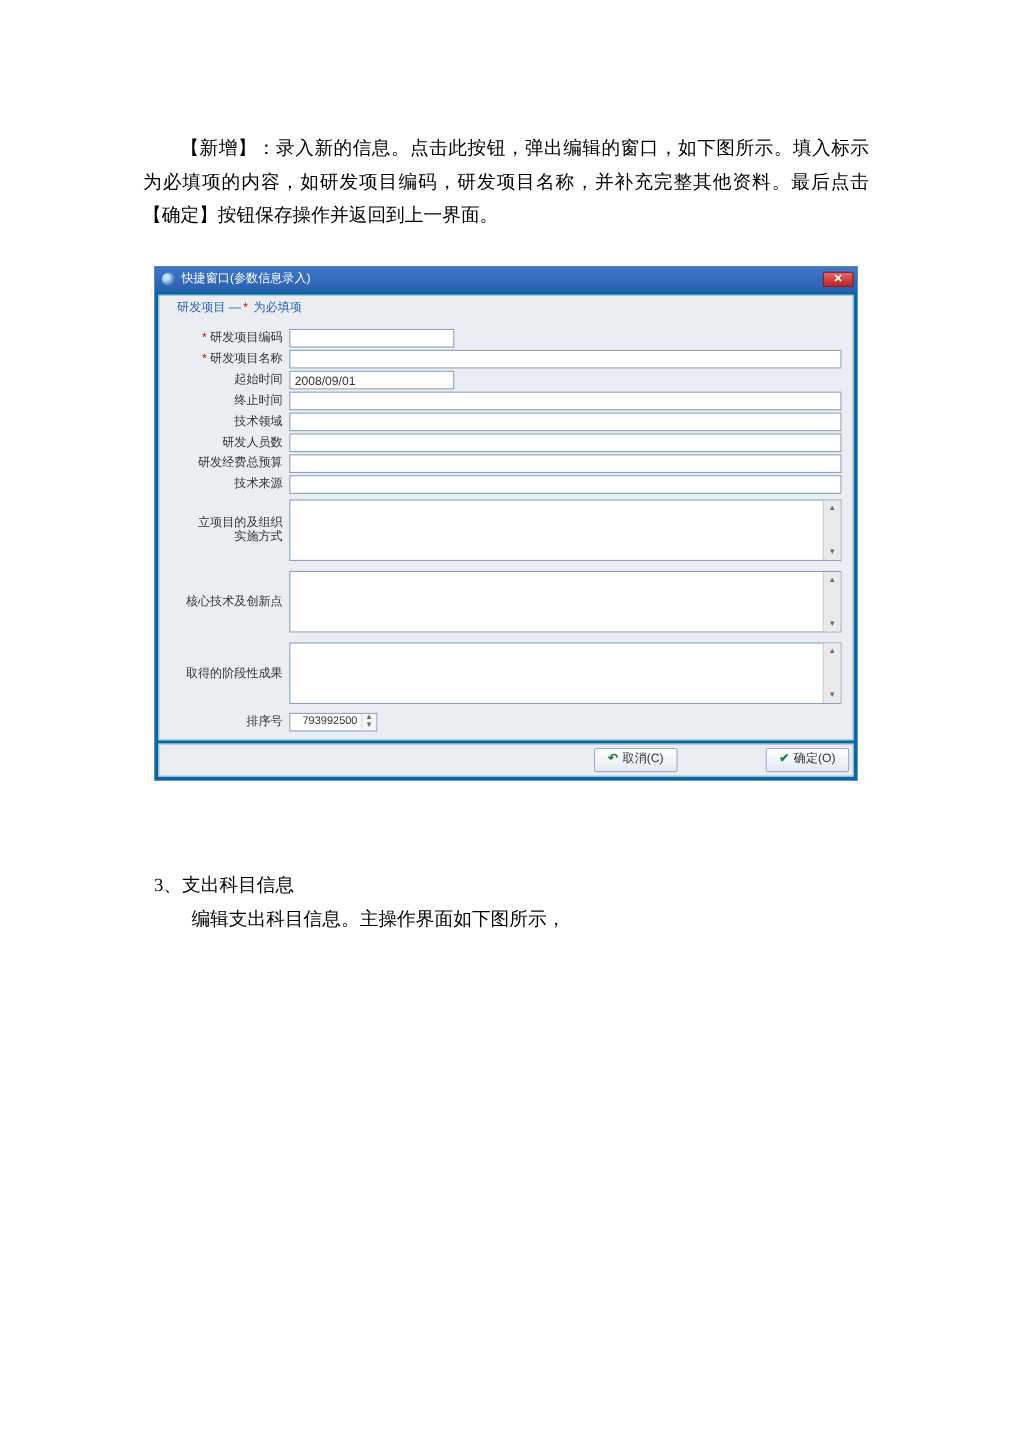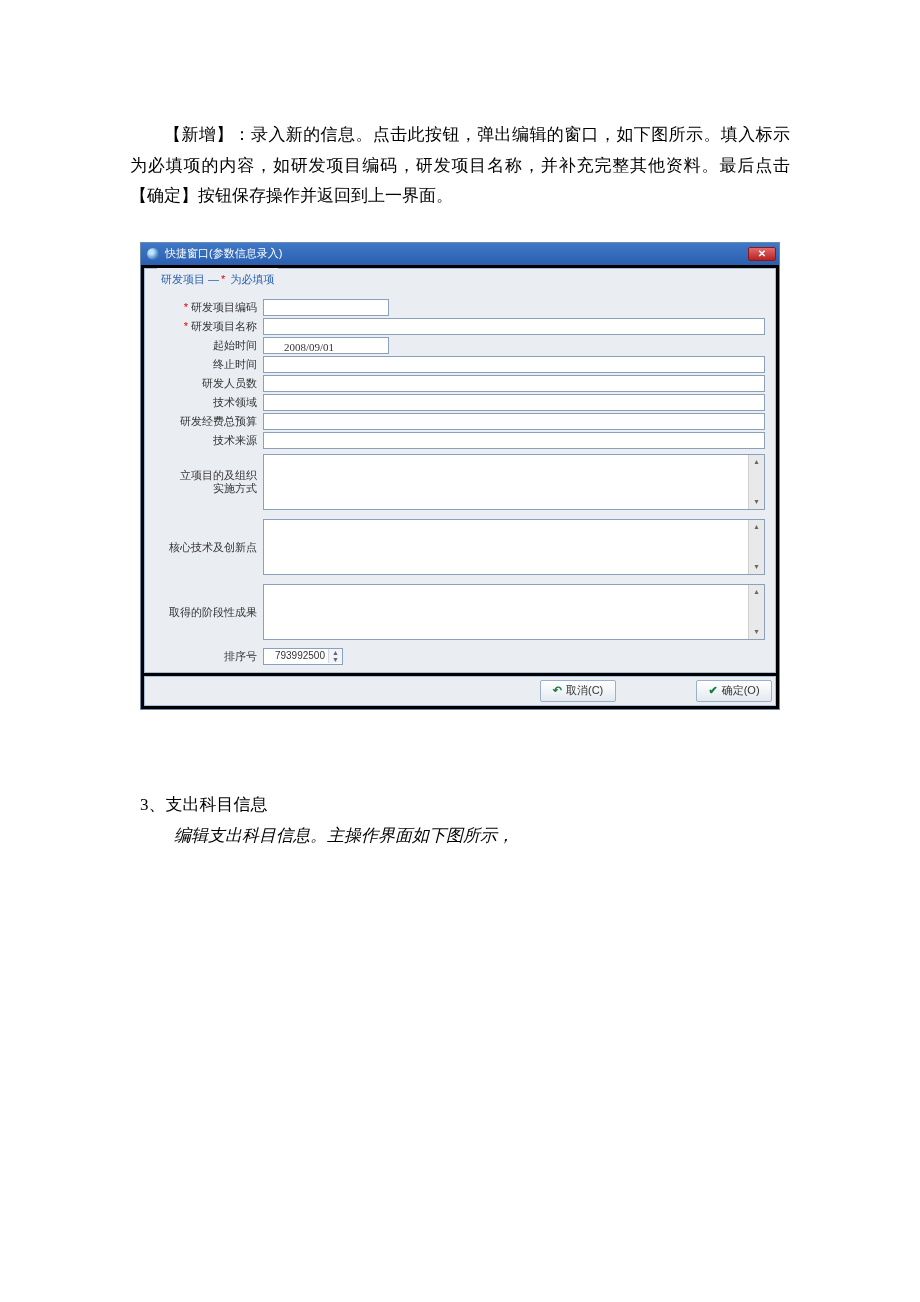--- a/index.html
+++ b/index.html
@@ -18,21 +18,21 @@
       margin: 0 30px 30px 30px;
       text-align: justify;
     }
     .intro-text .indent { text-indent: 2em; display: block; }
 
     .dialog-wrap { margin: 0 35px; }
     .dialog {
       width: 640px;
       margin: 0 auto;
       border: 1px solid #6b8aaf;
-      background: #000000;
+      background: #0369a1;
       font-family: "Microsoft YaHei", "SimSun", sans-serif;
     }
     .titlebar {
       height: 22px;
       background: linear-gradient(to bottom, #3f78c7, #2a5fae);
       color: #fff;
       font-size: 11px;
       display: flex;
       align-items: center;
       padding: 0 3px 0 6px;
@@ -89,28 +89,27 @@
       width: 112px;
       text-align: right;
       font-size: 11px;
       color: #333;
       padding-right: 6px;
       flex: 0 0 auto;
       line-height: 1.2;
     }
     .flabel .star { color: #d00; margin-right: 3px; }
     .short-input {
-      width: 126px;
+      width: 150px;
       height: 17px;
       border: 1px solid #8aa0bc;
       background: #fff;
       font-size: 11px;
-      padding: 0 20px;
+      padding: 0 4px;
       color: #333;
-      font-family: Liberation Serif, serif;
     }
     .long-input {
       flex: 1;
       height: 17px;
       border: 1px solid #8aa0bc;
       background: #fff;
     }
     .text-area-wrap {
       flex: 1;
       height: 56px;
@@ -158,21 +157,21 @@
       color: #333;
       border-radius: 2px;
     }
     .undo-icon { color: #1a7f3c; font-weight: bold; }
     .check-icon { color: #1a7f3c; font-weight: bold; }
 
     .section-below {
       margin: 80px 40px 0 40px;
     }
     .sec-title { font-size: 17px; }
-    .sec-body { text-indent: 2em; font-style: italic; }
+    .sec-body { text-indent: 2em; }
   </style>
 </head>
 <body>
 
 <div class="intro-text">
   <span class="indent">【新增】：录入新的信息。点击此按钮，弹出编辑的窗口，如下图所示。填入标示为必填项的内容，如研发项目编码，研发项目名称，并补充完整其他资料。最后点击【确定】按钮保存操作并返回到上一界面。</span>
 </div>
 
 <div class="dialog-wrap">
   <div class="dialog">
@@ -198,25 +197,25 @@
         </div>
         <div class="form-row">
           <div class="flabel">起始时间</div>
           <div class="short-input">2008/09/01</div>
         </div>
         <div class="form-row">
           <div class="flabel">终止时间</div>
           <div class="long-input"></div>
         </div>
         <div class="form-row">
+          <div class="flabel">技术领域</div>
+          <div class="long-input"></div>
+        </div>
+        <div class="form-row">
           <div class="flabel">研发人员数</div>
-          <div class="long-input"></div>
-        </div>
-        <div class="form-row">
-          <div class="flabel">技术领域</div>
           <div class="long-input"></div>
         </div>
         <div class="form-row">
           <div class="flabel">研发经费总预算</div>
           <div class="long-input"></div>
         </div>
         <div class="form-row">
           <div class="flabel">技术来源</div>
           <div class="long-input"></div>
         </div>

